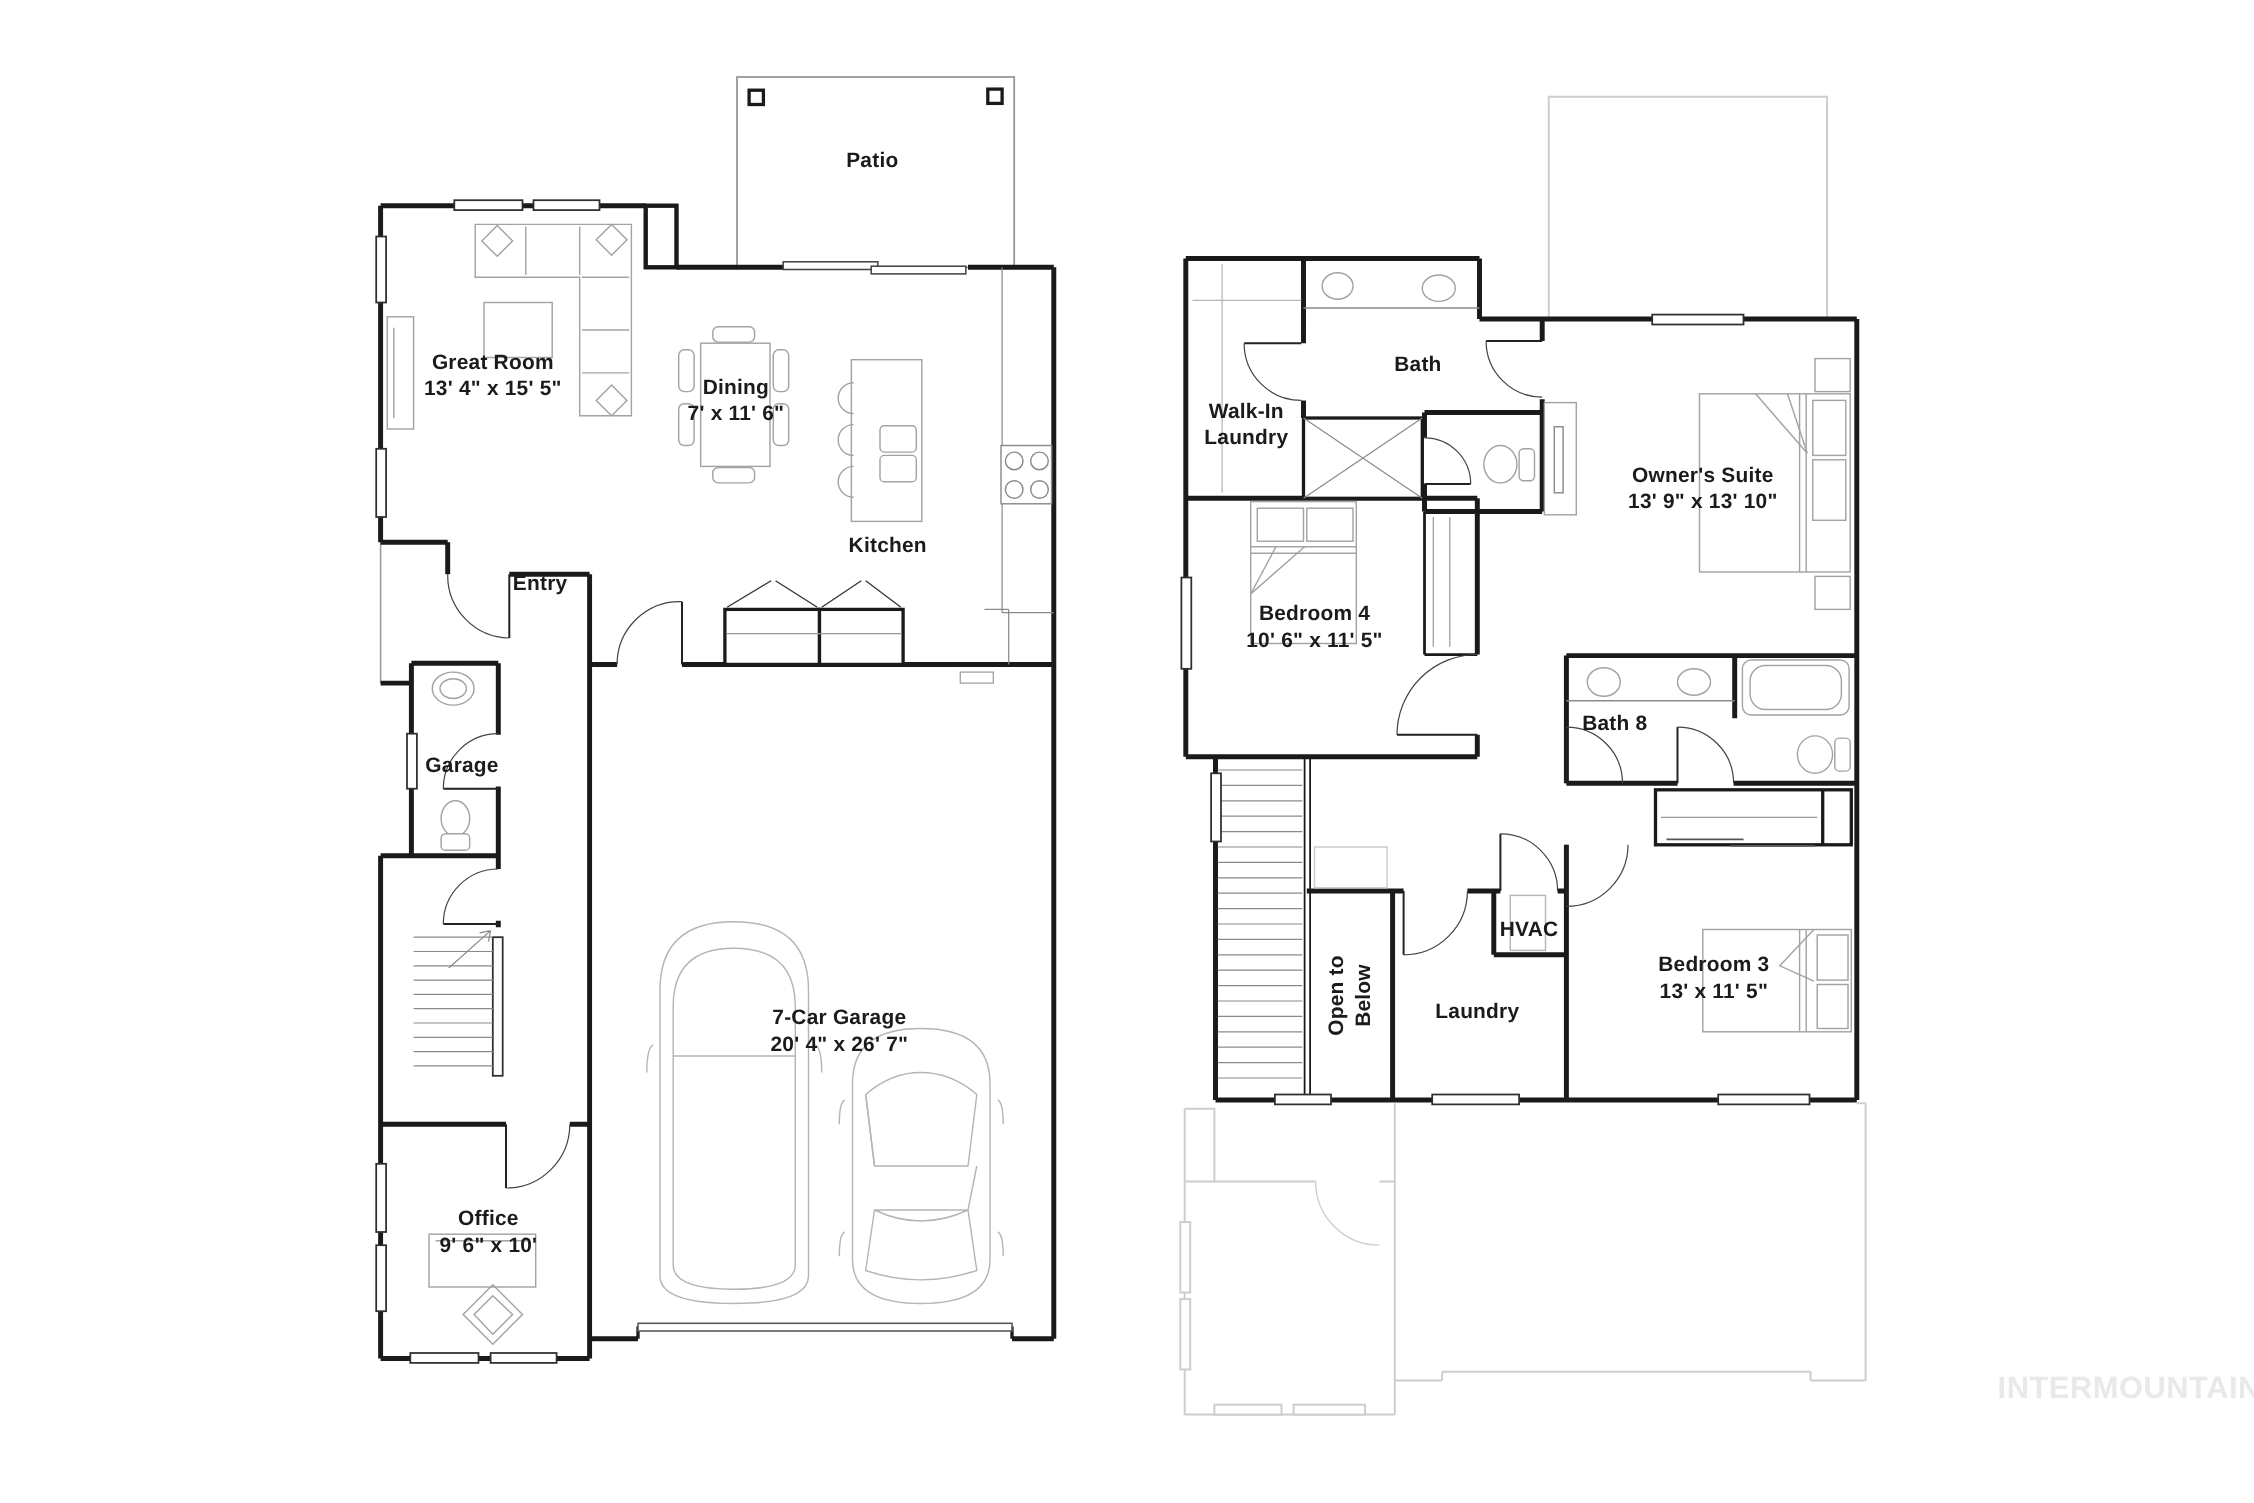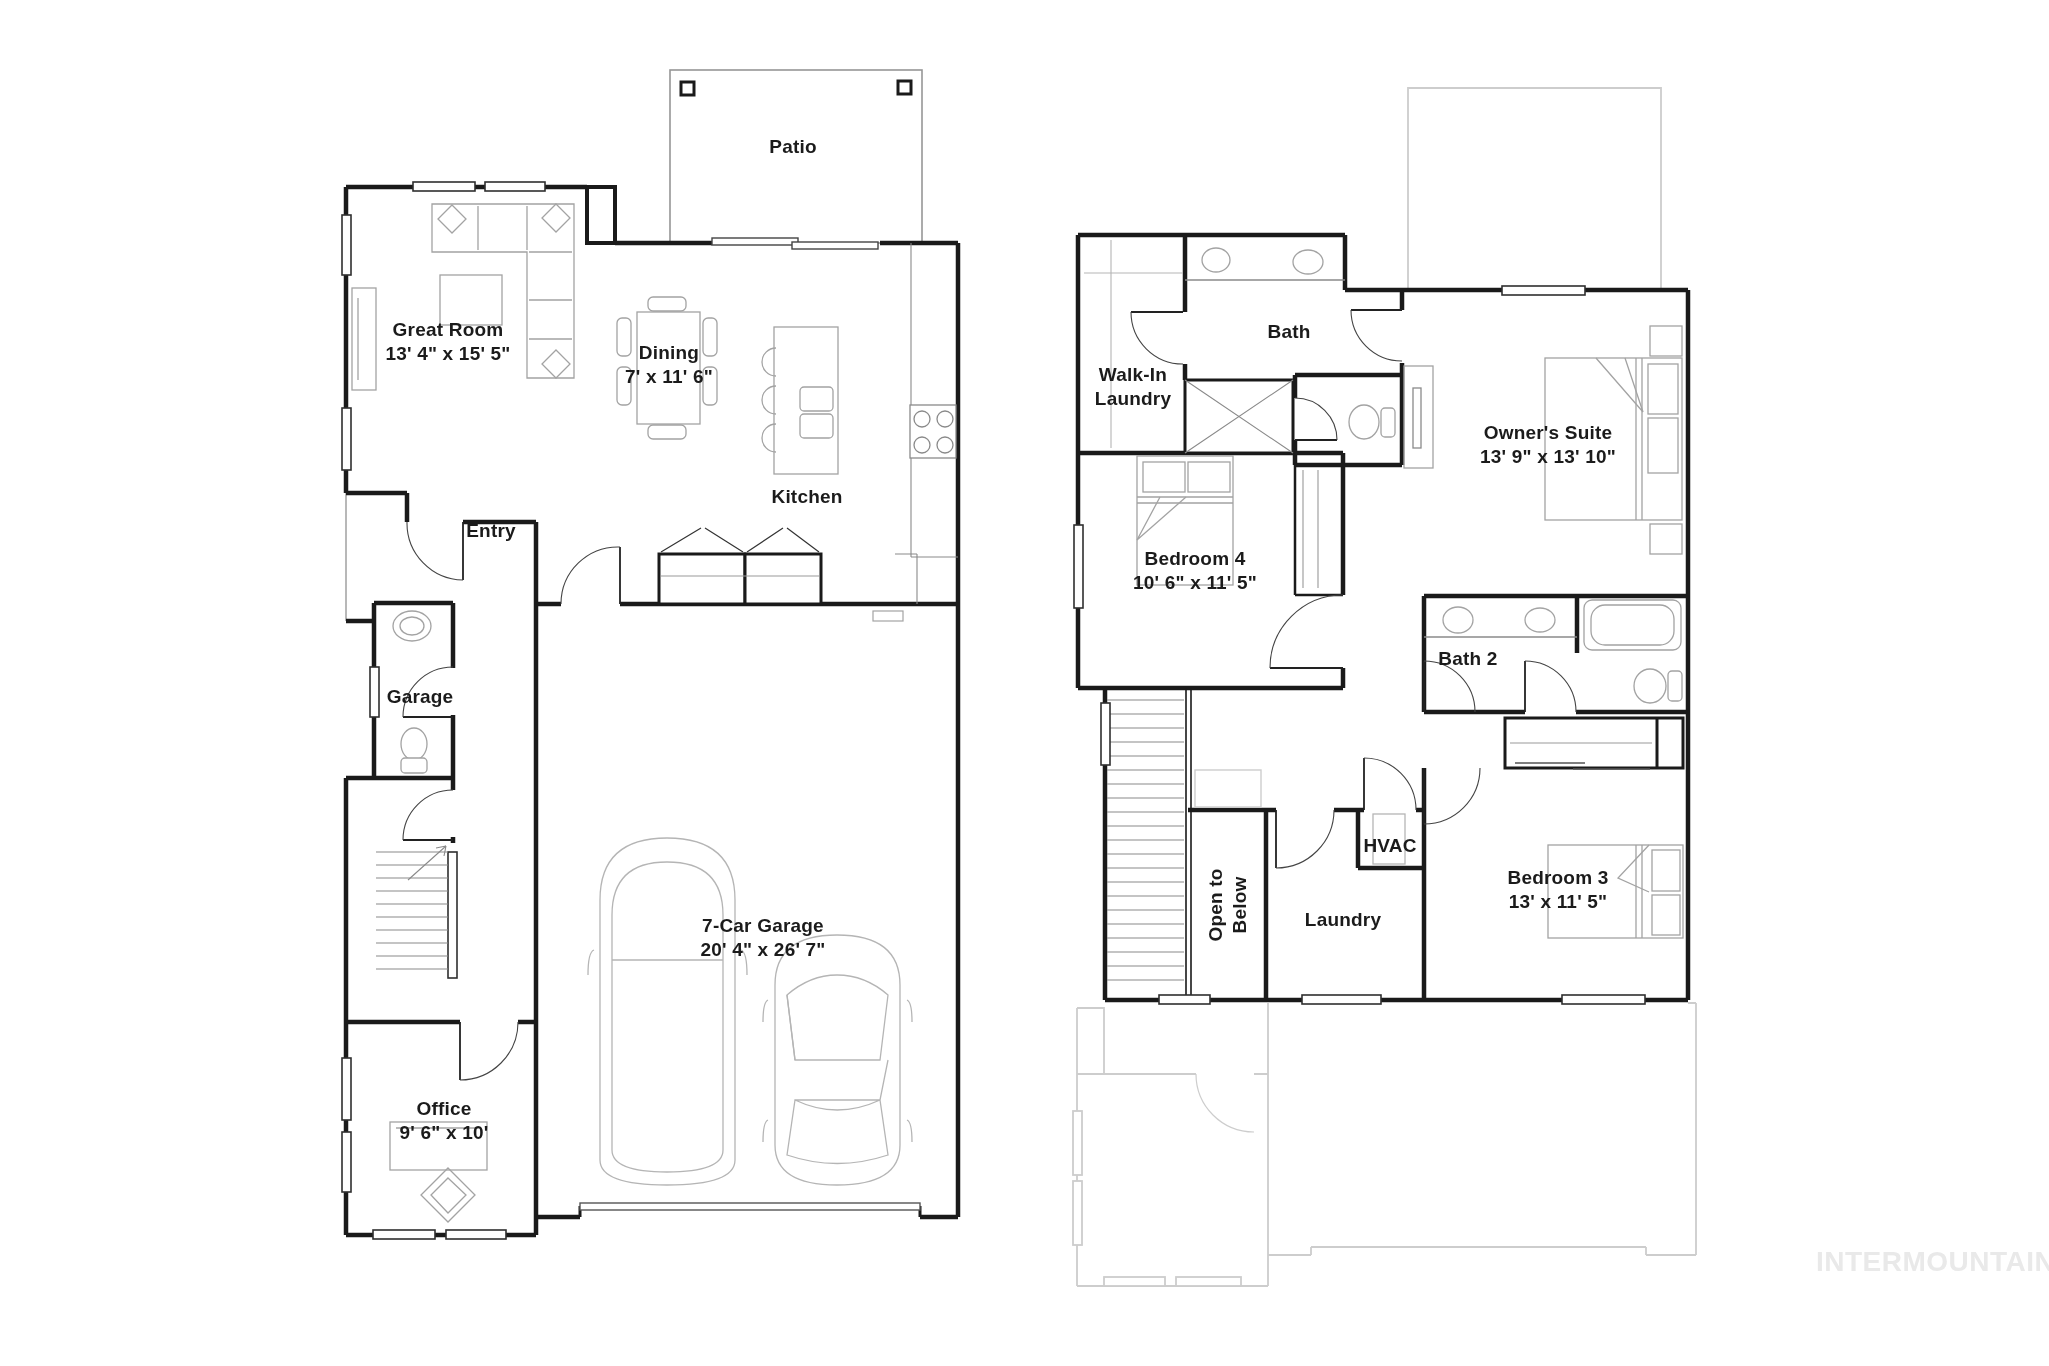--- a/index.html
+++ b/index.html
@@ -403,21 +403,21 @@
   <div>Owner's Suite</div>
   <div>13' 9" x 13' 10"</div>
 </div>
 
 <div class="lbl" style="left:1195px;top:571px">
   <div>Bedroom 4</div>
   <div>10' 6" x 11' 5"</div>
 </div>
 
 <div class="lbl" style="left:1468px;top:659px">
-  <div>Bath 2</div>
+  <div>Bath 8</div>
 </div>
 
 <div class="lbl" style="left:1390px;top:846px">
   <div>HVAC</div>
 </div>
 
 <div class="lbl rot" style="left:1228px;top:905px">
   <div>Open to</div>
   <div>Below</div>
 </div>

